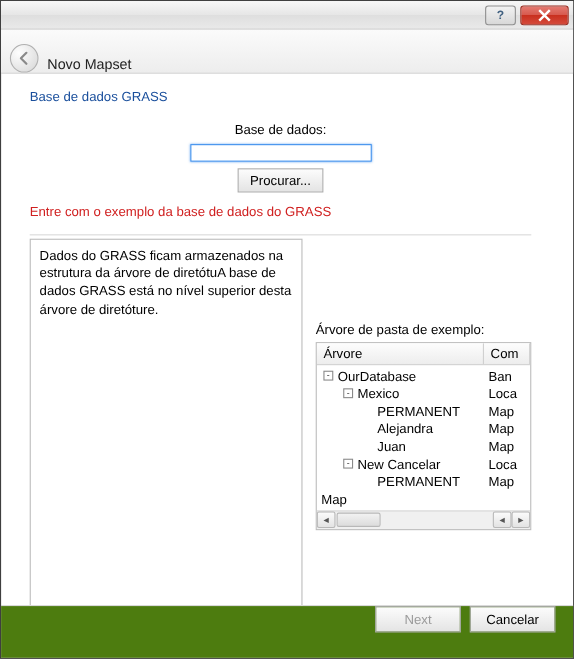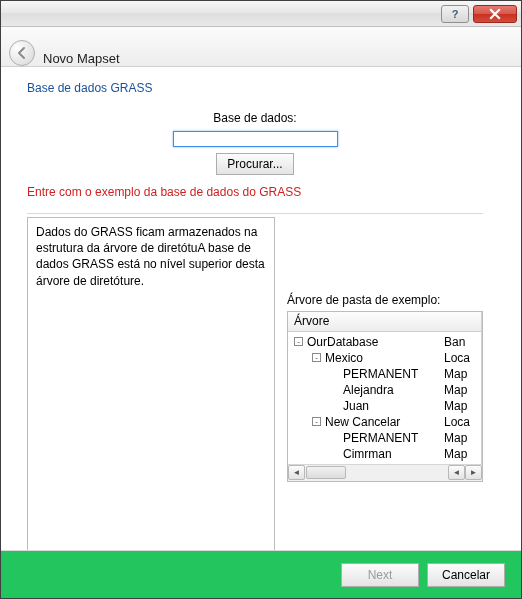--- a/index.html
+++ b/index.html
@@ -146,21 +146,20 @@
     background: #fff;
     display: flex; flex-direction: column;
     overflow: hidden;
     height: 318px;
   }
   .tree-header {
     display: flex;
     border-bottom: 1px solid #d0d0d0;
     background: linear-gradient(to bottom, #fdfdfd, #ededed);
     height: 20px;
-    flex-direction: column;
   }
   .tree-header > div {
     border-right: 1px solid #d0d0d0;
     padding: 2px 6px;
     white-space: nowrap;
     overflow: hidden;
   }
   .th-col1 { flex: 0 0 152px; }
   .th-col2 { flex: 1; }
   .tree-body {
@@ -217,24 +216,24 @@
     background: linear-gradient(to bottom, #f2f2f2, #dcdcdc);
     border: 1px solid #b8b8b8;
     border-radius: 2px;
     margin-left: 1px;
   }
 
   
   .footer {
     height: 48px;
     border-top: 1px solid #d9d9d9;
-    display: flex; align-items: center; justify-content: flex-end;
+    display: flex; align-items: flex-start; justify-content: flex-end;
     padding: 0 16px;
     gap: 8px;
-    background: #22c55e;
+    background: #4d7c0f;
   }
   .footer .btn { width: 78px; height: 24px; }
 </style>
 </head>
 <body>
 
 <div class="dialog">
 
   <div class="titlebar">
     <div class="tb-spacer"></div>
@@ -336,25 +335,20 @@
               </div>
               <div class="tree-row">
                 <div class="tr-col1">
                   <span class="ind" style="width: 42px;"></span>
                   <span class="ind" style="width: 13px;"></span>
                   <span class="tree-label-text">PERMANENT</span>
                 </div>
                 <div class="tr-col2">Map</div>
               </div>
               <div class="tree-row">
-                <div class="tr-col1">
-                  <span class="ind" style="width: 42px;"></span>
-                  <span class="ind" style="width: 13px;"></span>
-                  <span class="tree-label-text">Cimrman</span>
-                </div>
                 <div class="tr-col2">Map</div>
               </div>
             </div>
 
           <div class="hscroll">
             <div class="hs-btn">◄</div>
             <div class="hs-track">
               <div class="hs-thumb"></div>
             </div>
             <div class="hs-btn">◄</div>

